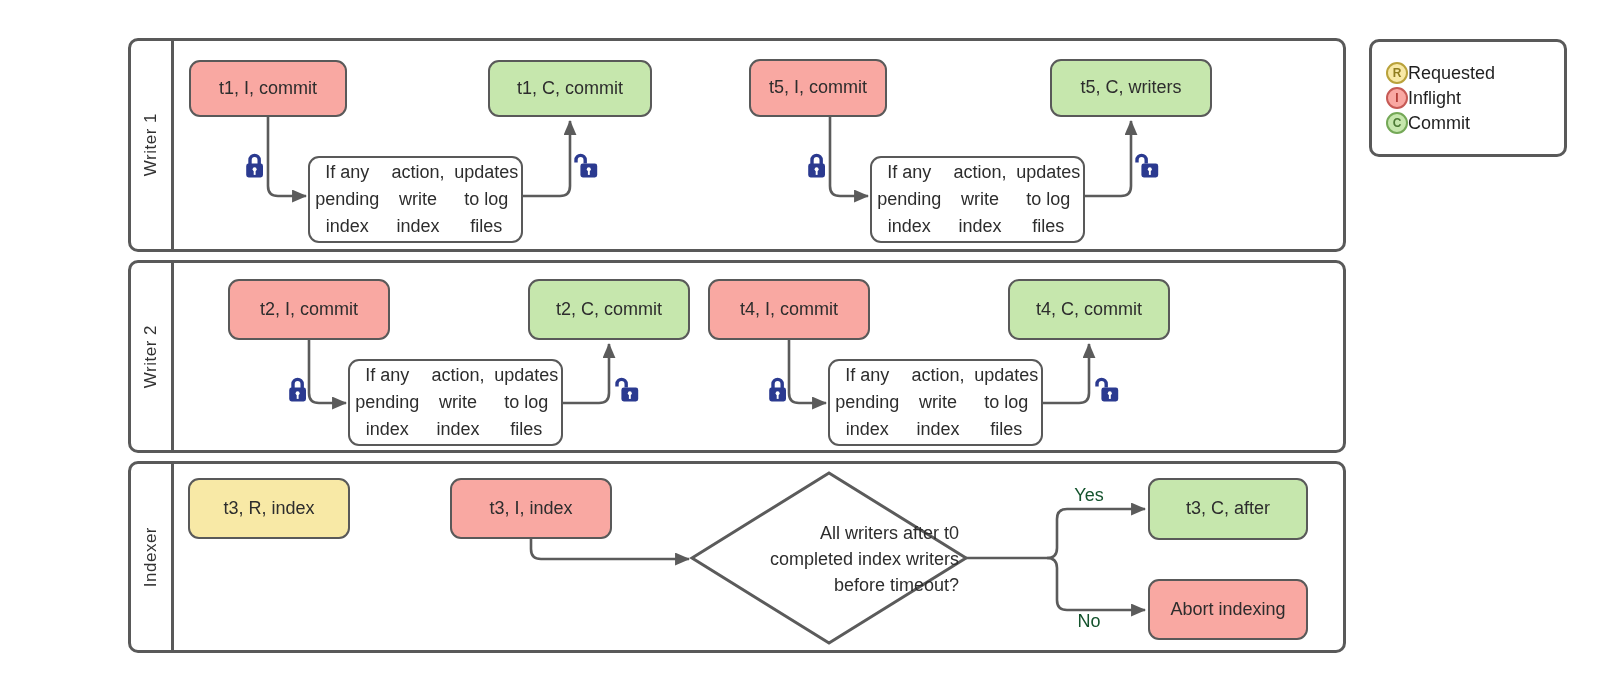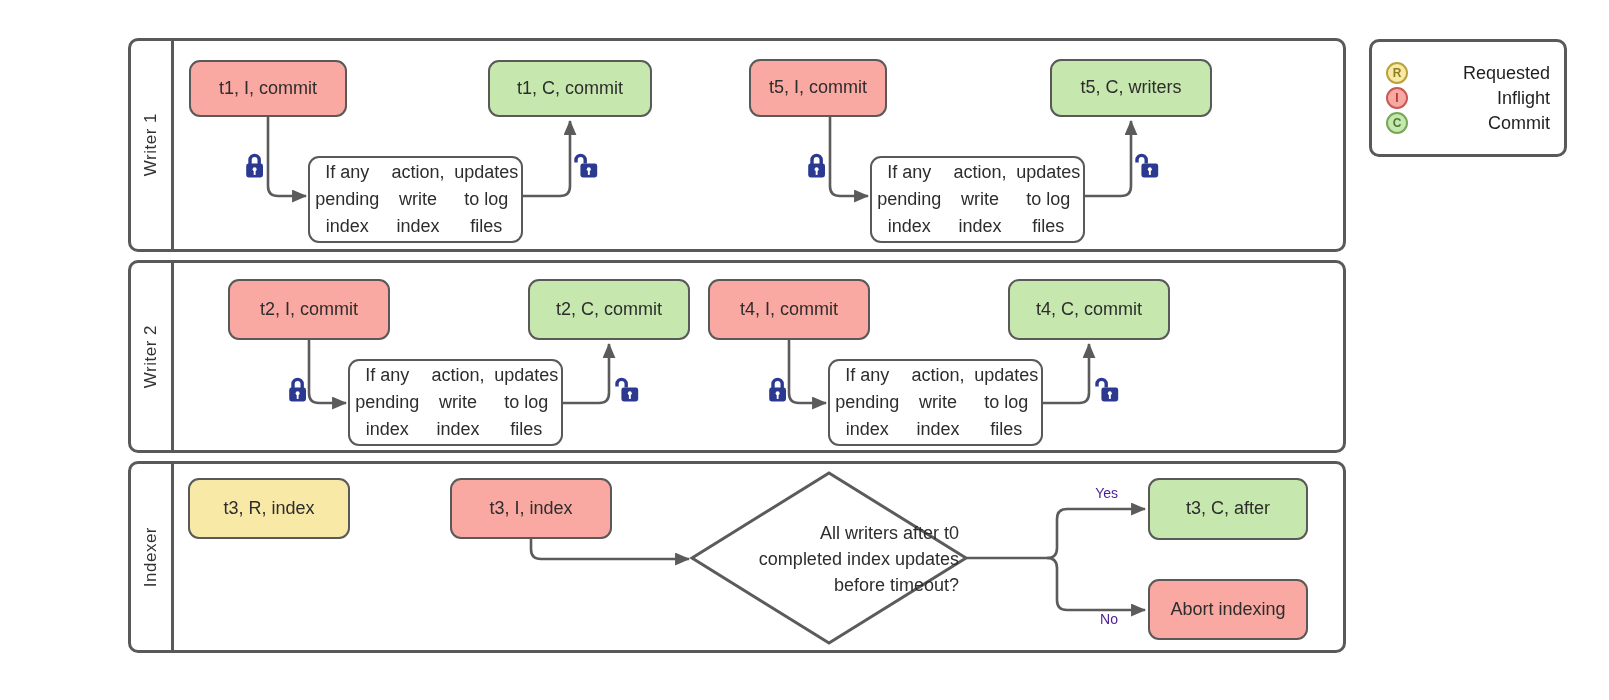--- a/index.html
+++ b/index.html
@@ -30,35 +30,35 @@
     font-size:18px; text-align:center; line-height:1.2;
   }
   .node.red    { background:var(--inflight,#F9A8A2); }
   .node.green  { background:var(--commit,#C6E7AD); }
   .node.yellow { background:var(--requested,#F8E9A6); }
   .node.white  { background:var(--process_fill,#fff); flex-direction:row; line-height:27px; }
   .decision-text {
     position:absolute; z-index:3; display:flex; flex-direction:column;
     justify-content:center; text-align:right; font-size:18px; line-height:26px;
   }
-  .edge-label { position:absolute; z-index:4; font-size:14px; text-align:right; color:#4c1d95; }
+  .edge-label { position:absolute; z-index:4; font-size:18px; text-align:center; color:#14532d; }
   .lock { position:absolute; z-index:4; }
   .legend {
     position:absolute; left:1369px; top:39px; width:198px; height:118px;
     box-sizing:border-box; border:3px solid var(--border,#595959); border-radius:10px;
     background:#fff; display:flex; flex-direction:column; justify-content:center;
     padding:4px 14px 4px 14px; z-index:3;
   }
   .legend-row { display:flex; align-items:center; height:25px; }
   .legend-circle {
     width:22px; height:22px; border-radius:50%; box-sizing:border-box;
     border:2px solid; display:flex; align-items:center; justify-content:center;
     font-size:12px; font-weight:bold; flex:0 0 auto;
   }
-  .legend-label { flex:1; text-align:right; font-size:18px; color:#1f1f1f;padding-left:28px; }
+  .legend-label { flex:1; text-align:left; font-size:18px; color:#1f1f1f; }
 </style>
 </head>
 <body>
 
 <div class="canvas">
 
   <div class="lane" style="left:128px;top:38px;width:1218px;height:214px">
     <div class="lane-label-col">
       <span class="lane-label">Writer 1</span>
     </div>
@@ -144,21 +144,21 @@
   </div>
 
   <div class="node yellow" style="left:188px;top:478px;width:162px;height:61px">
     <span>t3, R, index</span>
   </div>
   <div class="node red" style="left:450px;top:478px;width:162px;height:61px">
     <span>t3, I, index</span>
   </div>
   <div class="decision-text" style="left:699px;top:520px;width:260px;height:78px">
     <span>All writers after t0</span>
-    <span>completed index updates</span>
+    <span>completed index writers</span>
     <span>before timeout?</span>
   </div>
   <div class="node green" style="left:1148px;top:478px;width:160px;height:62px">
     <span>t3, C, after</span>
   </div>
   <div class="node red" style="left:1148px;top:579px;width:160px;height:61px">
     <span>Abort indexing</span>
   </div>
 
   <div class="edge-label" style="left:1060px;top:485px;width:58px">Yes</div>

